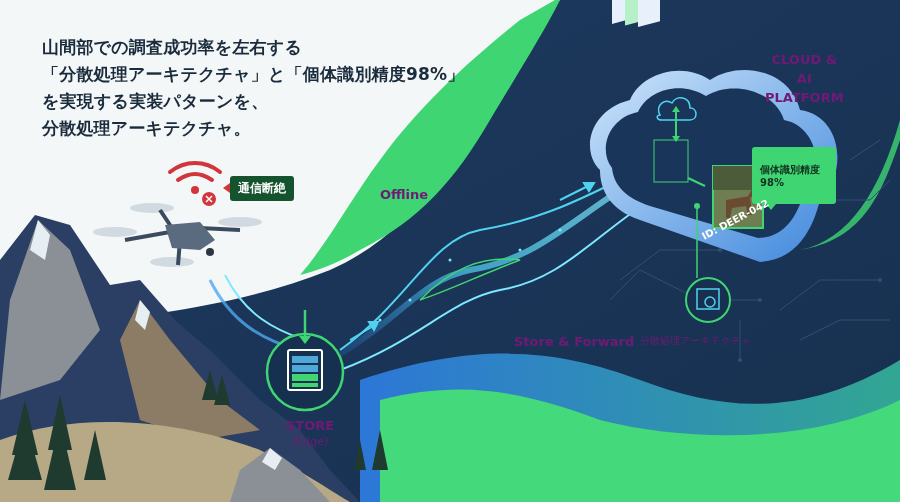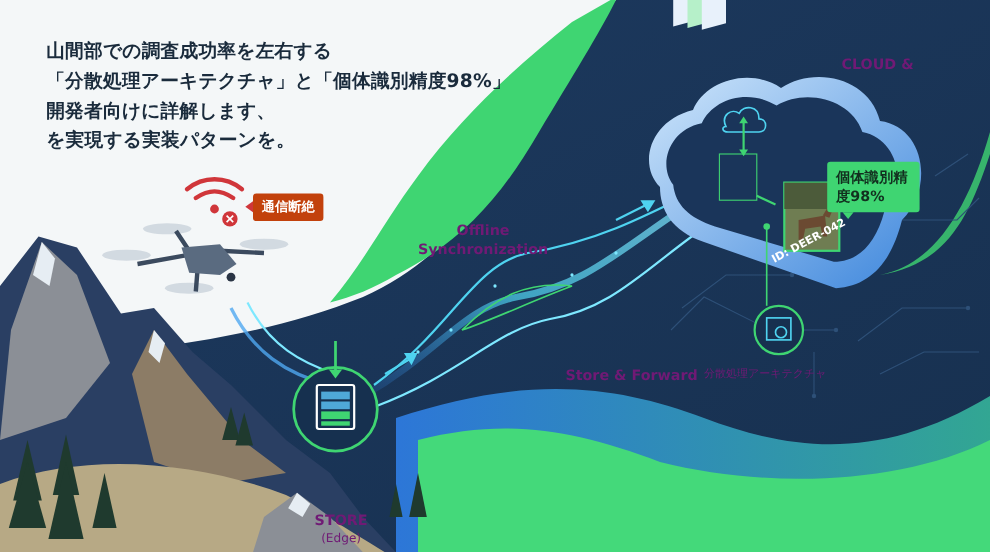--- a/index.html
+++ b/index.html
@@ -1,31 +1,31 @@
 <!DOCTYPE html>
 <html><head>
 <meta charset="utf-8">
 <style>
   html,body{margin:0;padding:0;}
   body{width:900px;height:502px;overflow:hidden;position:relative;background:#f4f7f8;font-family:"DejaVu Sans","Liberation Sans",sans-serif;}
   .stage{position:absolute;left:0;top:0;width:836px;height:502px;}
   .bg-svg{position:absolute;left:0;top:0;}
   .headline{position:absolute;left:42px;top:34px;color:#1a2b3c;font-weight:bold;font-size:17px;line-height:27px;letter-spacing:0.2px;}
   .headline div{white-space:nowrap;}
-  .badge-red{position:absolute;left:230px;top:176px;background:#c2410c;color:#fff;font-size:12px;font-weight:bold;padding:4px 8px;border-radius:3px;}
+  .badge-red{position:absolute;left:230px;top:176px;background:#14532d;color:#fff;font-size:12px;font-weight:bold;padding:4px 8px;border-radius:3px;}
   .badge-red:before{content:"";position:absolute;left:-7px;top:7px;border-top:5px solid transparent;border-bottom:5px solid transparent;border-right:7px solid #d0363a;}
   .label{position:absolute;color:#701a75;font-weight:bold;text-align:center;}
   .cloud-title{left:765px;top:50px;font-size:13px;line-height:19px;text-align:center;}
-  .offline{left:380px;top:202px;font-size:13px;line-height:17px;}
+  .offline{left:380px;top:186px;font-size:13px;line-height:17px;}
   .storefwd{left:470px;top:334px;font-size:13px;margin-left:44px;}
   .api{left:640px;top:332px;font-size:13px;line-height:18px;}
   .api .sub{font-size:10px;font-weight:normal;}
-  .store-lbl{left:286px;top:418px;font-size:13px;line-height:16px;margin-top:48px;}
+  .store-lbl{left:286px;top:418px;font-size:13px;line-height:16px;}
   .store-lbl .sub{font-size:11px;font-weight:normal;text-align:center;}
-  .badge-green{position:absolute;left:752px;top:147px;background:#3fd572;color:#12301f;font-size:13px;font-weight:bold;padding:5px 8px;border-radius:3px;}
+  .badge-green{position:absolute;left:752px;top:147px;background:#3fd572;color:#12301f;font-size:10px;font-weight:bold;padding:16px 8px;border-radius:3px;}
   .badge-green:after{content:"";position:absolute;left:14px;bottom:-6px;border-left:5px solid transparent;border-right:5px solid transparent;border-top:6px solid #3fd572;}
   .deer-id{position:absolute;left:700px;top:232px;color:#fff;font-size:10px;font-weight:bold;transform:rotate(-28deg);transform-origin:left top;}
 </style>
 </head>
 <body>
 
 <div class="stage">
 <svg class="bg-svg" width="900" height="502" viewBox="0 0 900 502">
   <defs>
     <linearGradient id="navyG" x1="0" y1="0" x2="1" y2="1">
@@ -175,36 +175,36 @@
     <path d="M178,180 C190,172 200,172 212,180"></path>
   </g>
   <circle cx="195" cy="190" r="4" fill="#d0363a"></circle>
   <circle cx="209" cy="199" r="7" fill="#d0363a"></circle>
   <path d="M206,196 L212,202 M212,196 L206,202" stroke="#fff" stroke-width="1.5"></path>
 </svg>
 
 <div class="headline">
   <div>山間部での調査成功率を左右する</div>
   <div>「分散処理アーキテクチャ」と「個体識別精度98%」</div>
-  <div>開発者向けに詳解します、</div>
-  <div>を実現する実装パターンを。</div>
+  <div>を実現する実装パターンを、</div>
+  <div>分散処理アーキテクチャ。</div>
 </div>
 
 <div class="badge-red">通信断絶</div>
 
 <div class="label cloud-title">
   <div>CLOUD &amp;</div>
+  <div>AI PLATFORM</div>
 </div>
 
 <div class="badge-green">個体識別精度98%</div>
 <div class="deer-id">ID: DEER-042</div>
 
 <div class="label offline">
   <div>Offline</div>
-  <div>Synchronization</div>
 </div>
 
 <div class="label storefwd">Store &amp; Forward</div>
 
 <div class="label api">
   <div class="sub">分散処理アーキテクチャ</div>
 </div>
 
 <div class="label store-lbl">
   <div>STORE</div>

